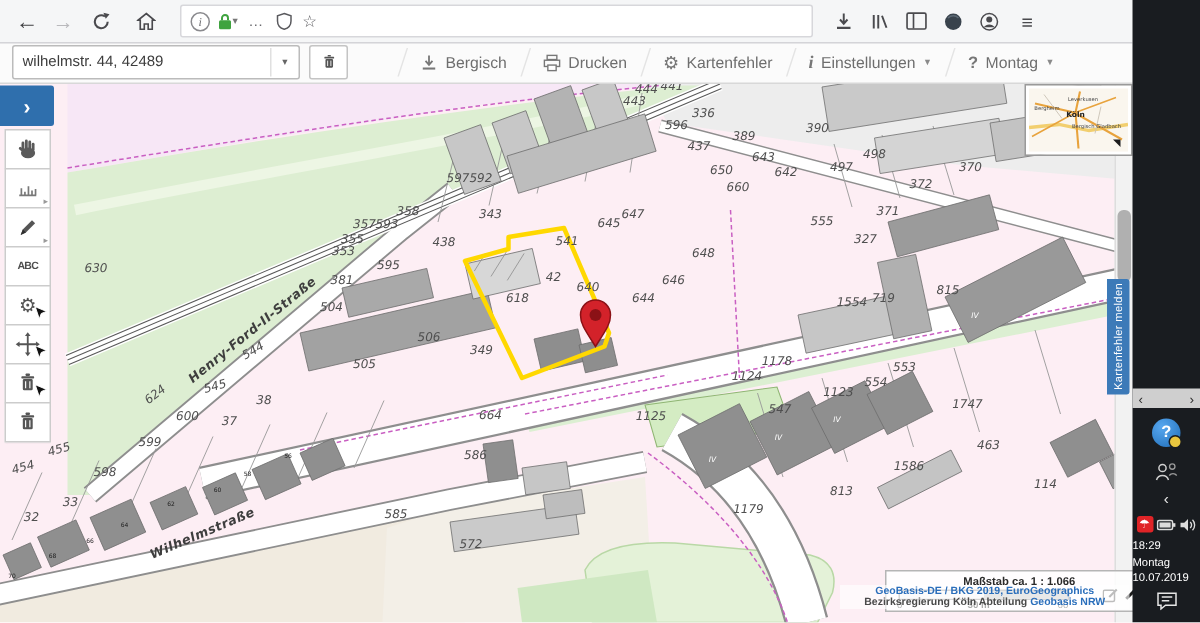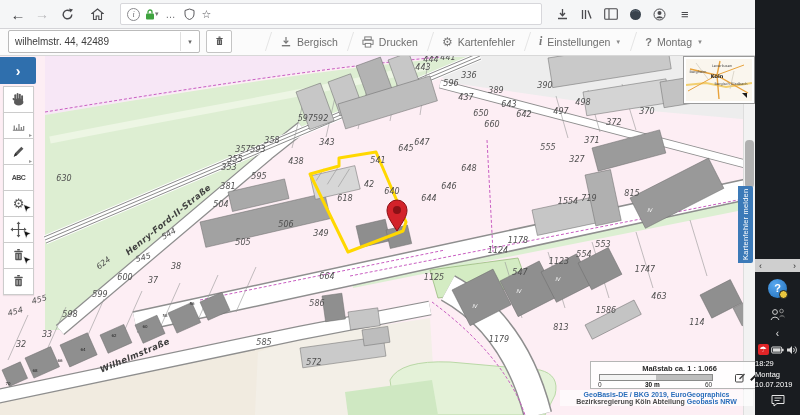--- a/index.html
+++ b/index.html
@@ -72,21 +72,21 @@
   #vscroll .thumb{position:absolute;left:1px;top:85px;width:9px;height:48px;background:#b0b0b0;border-radius:4px;}
   #feedback-banner{position:absolute;left:738px;top:186px;width:15px;height:77px;background:#3c7ab8;
     color:#fff;z-index:7;writing-mode:vertical-rl;transform:rotate(180deg);text-align:center;
     font-size:7.5px;line-height:15px;letter-spacing:.2px;border-radius:2px 0 0 2px;}
 
   #inset{position:absolute;left:684px;top:57px;width:66px;height:42px;background:#faf6ee;
     border:2px solid #fff;outline:1px solid #9a9a9a;z-index:7;overflow:hidden;}
   #inset-collapse{position:absolute;left:742px;top:93px;z-index:8;width:0;height:0;
     border-left:5px solid transparent;border-top:5px solid #1c1c1c;}
 
-  #scale-widget{position:absolute;left:590px;top:361px;width:179px;height:28px;
+  #scale-widget{position:absolute;left:590px;top:380px;width:179px;height:28px;
     background:rgba(255,255,255,.85);border:1px solid #b5b5b5;z-index:7;box-sizing:border-box;font-size:7px;}
   #scale-title{text-align:center;font-weight:bold;color:#2b2b2b;font-size:7.5px;margin-top:2px;}
   #scale-bar{position:absolute;left:8px;top:12px;width:112px;height:5px;border:1px solid #8a8a8a;display:flex;}
   #scale-bar .seg1{flex:1;background:#f3f3f3;}
   #scale-bar .seg2{flex:1;background:#bdbdbd;}
   .tick{position:absolute;top:19px;color:#333;font-size:6.5px;}
   .tick.t0{left:7px;} .tick.t1{left:54px;font-weight:bold;color:#111;} .tick.t2{left:114px;}
   #scale-edit{position:absolute;right:22px;top:10px;}
   #scale-collapse{position:absolute;right:7px;top:13px;width:7px;height:7px;border-top:2px solid #1c1c1c;
     border-left:2px solid #1c1c1c;transform:rotate(45deg);}

